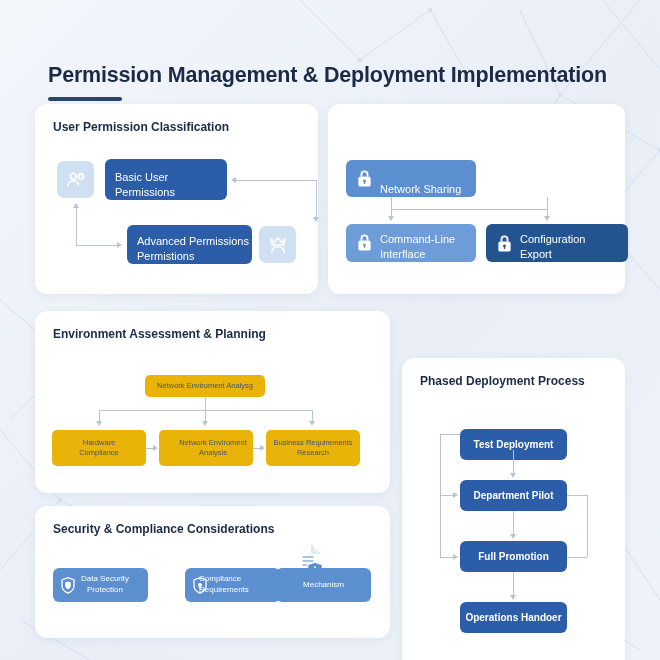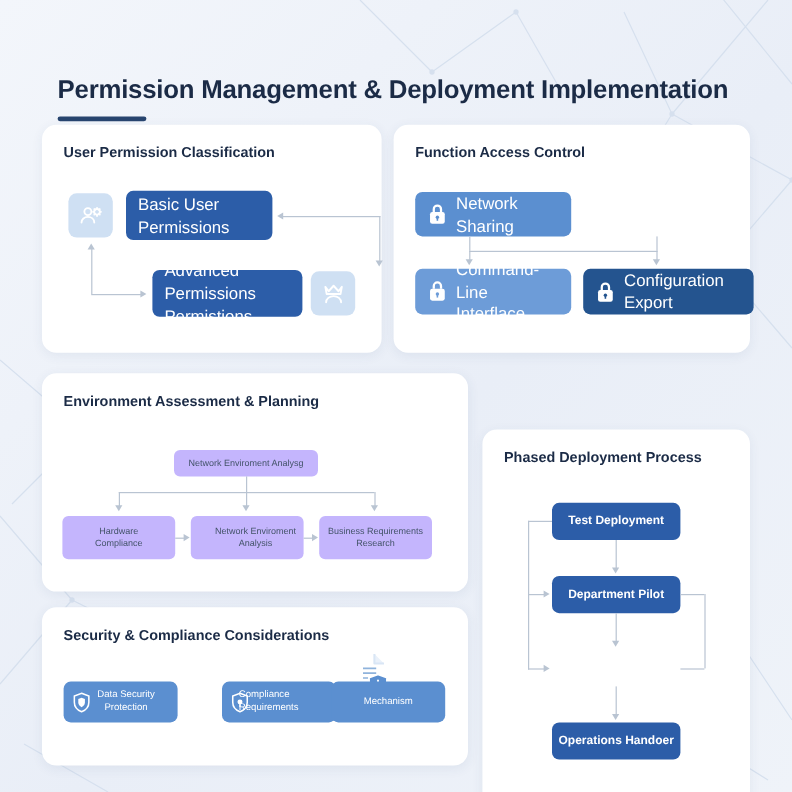--- a/index.html
+++ b/index.html
@@ -60,23 +60,23 @@
   #card-func   { left: 328px; top: 104px; width: 297px; height: 190px; }
   #card-env    { left: 35px;  top: 311px; width: 355px; height: 182px; }
   #card-phase  { left: 402px; top: 311px; width: 223px; height: 327px; margin-top: 47px; }
   #card-sec    { left: 35px;  top: 506px; width: 355px; height: 132px; }
 
   
   .node {
     position: absolute;
     border-radius: 6px;
     display: flex;
-    align-items: center;
+    align-items: flex-end;
     color: #ffffff;
-    font-size: 14px;
+    font-size: 11px;
     line-height: 1.35;
   }
   .node-dark   { background: #2c5da8; }
   .node-navy   { background: #24548f; }
   .node-mid    { background: #5b8fd0; }
   .node-light  { background: #6d9cd8; }
 
   .icon-sq {
     position: absolute;
     background: #cfe0f3;
@@ -97,21 +97,21 @@
     position: absolute;
     width: 0; height: 0;
   }
   .arw-d { border-left: 3.5px solid transparent; border-right: 3.5px solid transparent; border-top: 5px solid #b9c4d2; }
   .arw-u { border-left: 3.5px solid transparent; border-right: 3.5px solid transparent; border-bottom: 5px solid #b9c4d2; }
   .arw-r { border-top: 3.5px solid transparent; border-bottom: 3.5px solid transparent; border-left: 5px solid #b9c4d2; }
   .arw-l { border-top: 3.5px solid transparent; border-bottom: 3.5px solid transparent; border-right: 5px solid #b9c4d2; }
 
   .env-node {
     position: absolute;
-    background: #c4b5fd;
+    background: #eab308;
     border-radius: 5px;
     color: #44546a;
     font-size: 7.5px;
     line-height: 1.4;
     display: flex;
     align-items: center;
     justify-content: center;
     text-align: center;
   }
 
@@ -211,21 +211,20 @@
     <div class="arw arw-d" style="left:278px; top:113px;"></div>
     <div class="arw arw-l" style="left:196px; top:72.5px;"></div>
 
     <div class="ln ln-v" style="left:41px; top:103px; height:38px;"></div>
     <div class="arw arw-u" style="left:38px; top:99px;"></div>
     <div class="ln ln-h" style="left:41px; top:141px; width:42px;"></div>
     <div class="arw arw-r" style="left:82px; top:137.5px;"></div>
   </div>
 
   <div class="card" id="card-func">
-    <div class="card-title">Function Access Control</div>
 
     <div class="node node-mid" style="left:18px; top:56px; width:130px; height:37px;">
       <span style="position:absolute; left:10px; top:9px;">
         <svg width="17" height="19" viewBox="0 0 18 20" fill="#ffffff">
           <rect x="2.5" y="8" width="13" height="10.5" rx="2"></rect>
           <path d="M4.8 8V5.6a4.2 4.2 0 0 1 8.4 0V8h-2V5.6a2.2 2.2 0 0 0-4.4 0V8z"></path>
           <circle cx="9" cy="12.6" r="1.5" fill="#5b8fd0"></circle>
           <rect x="8.3" y="12.8" width="1.4" height="3" fill="#5b8fd0"></rect>
         </svg>
       </span>
@@ -310,25 +309,28 @@
 
     <div class="ln ln-h" style="left:111px; top:137px; width:8px;"></div>
     <div class="arw arw-r" style="left:118px; top:133.5px;"></div>
     <div class="ln ln-h" style="left:218px; top:137px; width:8px;"></div>
     <div class="arw arw-r" style="left:225px; top:133.5px;"></div>
   </div>
 
   <div class="card" id="card-phase">
     <div class="card-title">Phased Deployment Process</div>
 
-    <div class="phase-node" style="top:61px;">
+    <div class="phase-node" style="top:71px;">
       <span>Test Deployment</span>
     </div>
     <div class="phase-node" style="top:122px;">
       <span>Department Pilot</span>
+    </div>
+    <div class="phase-node" style="top:183px;">
+      <span>Full Promotion</span>
     </div>
     <div class="phase-node" style="top:244px;">
       <span>Operations Handoer</span>
     </div>
 
     <div class="ln ln-v" style="left:111px; top:92px; height:24px;"></div>
     <div class="arw arw-d" style="left:108px; top:115px;"></div>
     <div class="ln ln-v" style="left:111px; top:153px; height:24px;"></div>
     <div class="arw arw-d" style="left:108px; top:176px;"></div>
     <div class="ln ln-v" style="left:111px; top:214px; height:24px;"></div>

